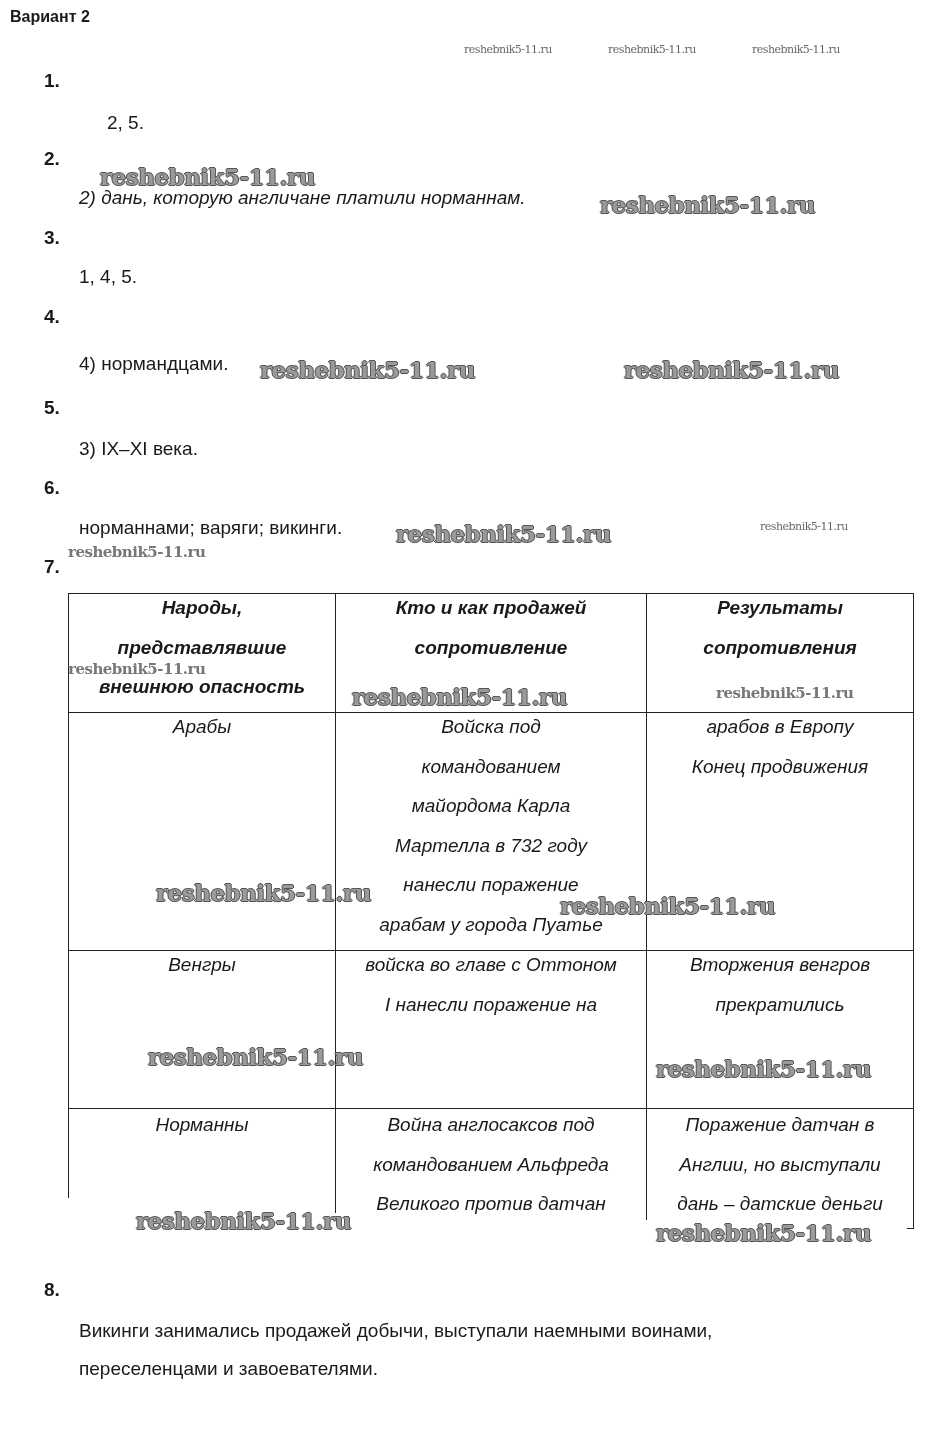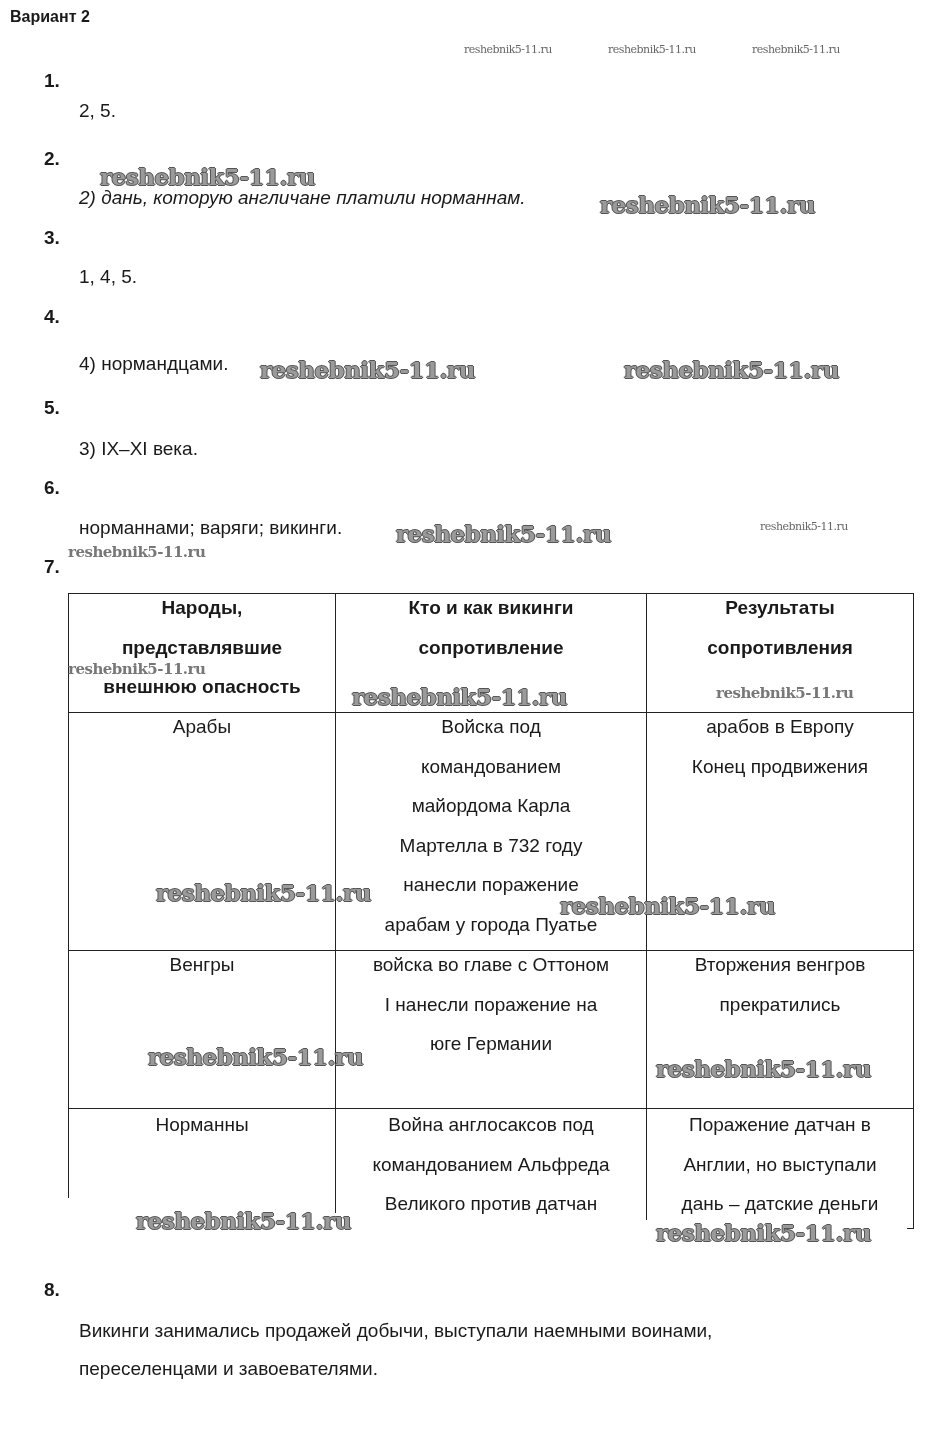--- a/index.html
+++ b/index.html
@@ -12,33 +12,33 @@
   .wm { position: absolute; white-space: nowrap; font-family: "DejaVu Serif", "Liberation Serif", serif;
         font-weight: bold; color: #9a9a9a; letter-spacing: -0.5px;
         text-shadow: -1px 0 #555, 1px 0 #555, 0 -1px #555, 0 1px #555; }
   .wm.big { font-size: 23px; }
   .wm.small { font-size: 11px; color: #666; text-shadow: none; font-weight: normal; }
   .wm.mid { font-size: 15px; color: #777; text-shadow: none; }
   .line-h { position: absolute; height: 1px; background: #222; }
   .line-v { position: absolute; width: 1px; background: #222; }
   .cell { position: absolute; text-align: center; font-size: 19px; line-height: 39.5px; }
   .cell.head { font-weight: bold; }
-  .cell span { display: block; }
+  .cell span { display: block; font-style: italic; }
 </style>
 </head>
 <body>
 
 <div class="abs title">Вариант 2</div>
 
 <div class="wm small" style="left:464px;top:43px;">reshebnik5-11.ru</div>
 <div class="wm small" style="left:608px;top:43px;">reshebnik5-11.ru</div>
 <div class="wm small" style="left:752px;top:43px;">reshebnik5-11.ru</div>
 
 <div class="abs qnum" style="top:70px;">1.</div>
-<div class="abs ans" style="top:100px;">2, 5.</div>
+<div class="abs ans" style="top:112px;margin-left:28px;">2, 5.</div>
 
 <div class="abs qnum" style="top:148px;">2.</div>
 <div class="wm big" style="left:100px;top:163px;">reshebnik5-11.ru</div>
 <div class="abs ans" style="top:187px;font-style:italic;">2) дань, которую англичане платили норманнам.</div>
 <div class="wm big" style="left:600px;top:191px;">reshebnik5-11.ru</div>
 
 <div class="abs qnum" style="top:227px;">3.</div>
 <div class="abs ans" style="top:266px;">1, 4, 5.</div>
 
 <div class="abs qnum" style="top:306px;">4.</div>
@@ -67,21 +67,21 @@
   <div class="line-v" style="left:335px;top:593px;height:620px;"></div>
   <div class="line-v" style="left:646px;top:593px;height:627px;"></div>
   <div class="line-v" style="left:913px;top:593px;height:636px;"></div>
 
   <div class="cell head" style="left:69px;top:588px;width:266px;">
     <span>Народы,</span>
     <span>представлявшие</span>
     <span>внешнюю опасность</span>
   </div>
   <div class="cell head" style="left:336px;top:588px;width:310px;">
-    <span>Кто и как викинги</span>
+    <span>Кто и как продажей</span>
     <span>сопротивление</span>
   </div>
   <div class="cell head" style="left:647px;top:588px;width:266px;">
     <span>Результаты</span>
     <span>сопротивления</span>
   </div>
 
   <div class="cell" style="left:69px;top:707px;width:266px;">
     <span>Арабы</span>
   </div>
@@ -97,21 +97,20 @@
     <span>арабов в Европу</span>
     <span>Конец продвижения</span>
   </div>
 
   <div class="cell" style="left:69px;top:945px;width:266px;">
     <span>Венгры</span>
   </div>
   <div class="cell" style="left:336px;top:945px;width:310px;">
     <span>войска во главе с Оттоном</span>
     <span>I нанесли поражение на</span>
-    <span>юге Германии</span>
   </div>
   <div class="cell" style="left:647px;top:945px;width:266px;text-align:center;">
     <span>Вторжения венгров</span>
     <span>прекратились</span>
   </div>
 
   <div class="cell" style="left:69px;top:1105px;width:266px;">
     <span>Норманны</span>
   </div>
   <div class="cell" style="left:336px;top:1105px;width:310px;">

